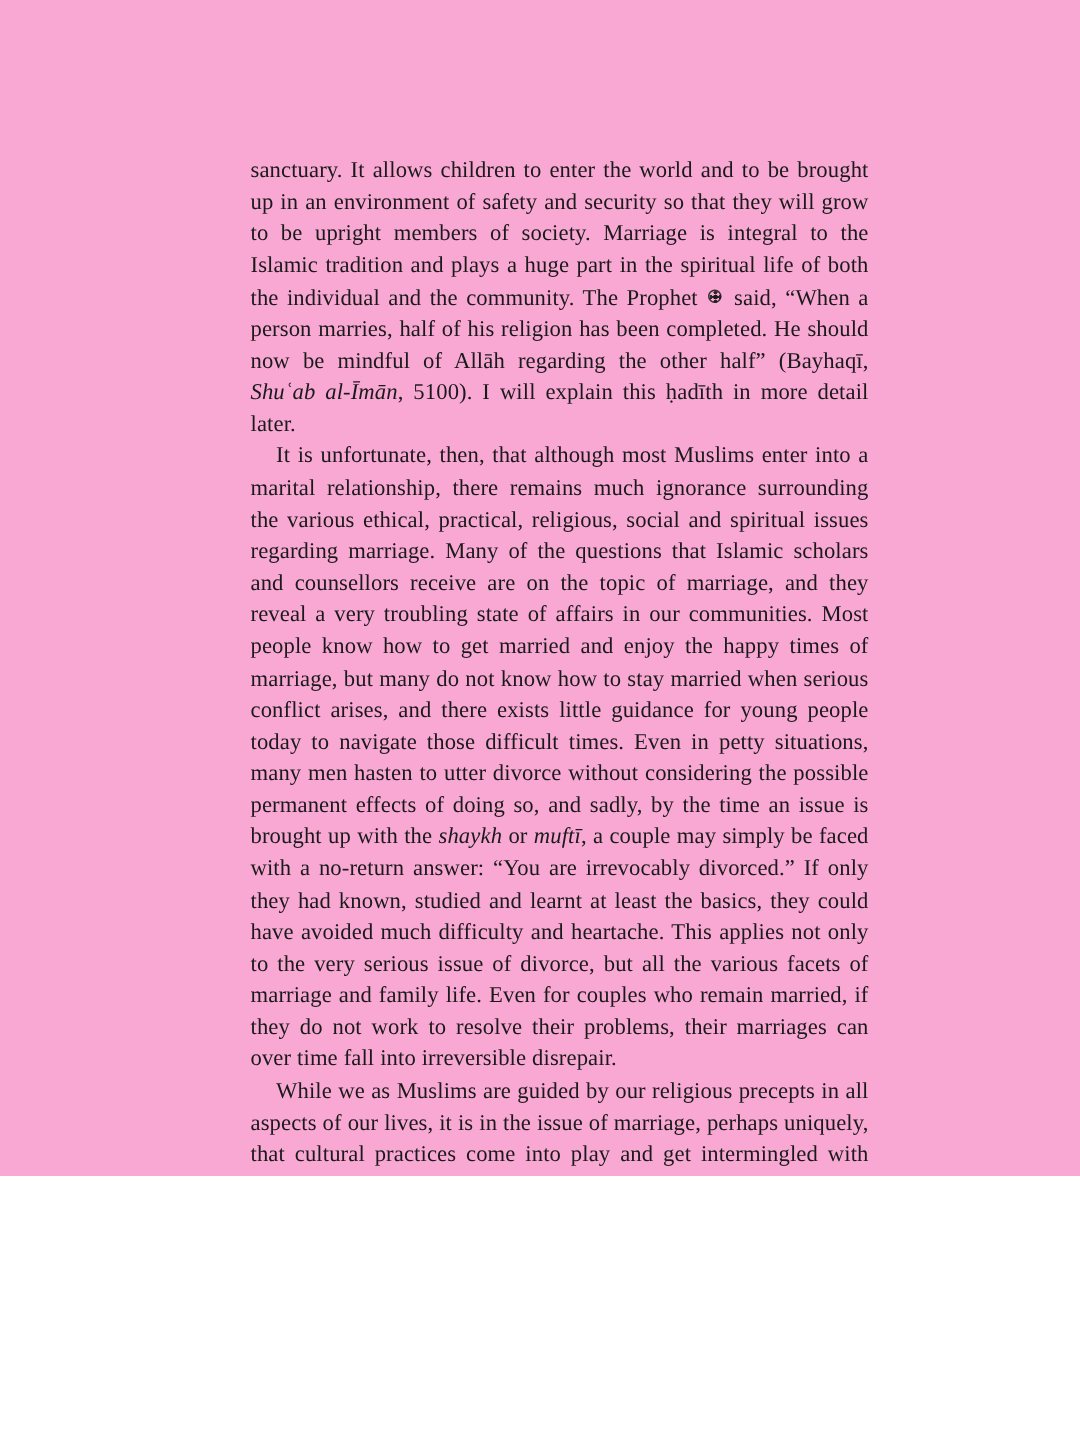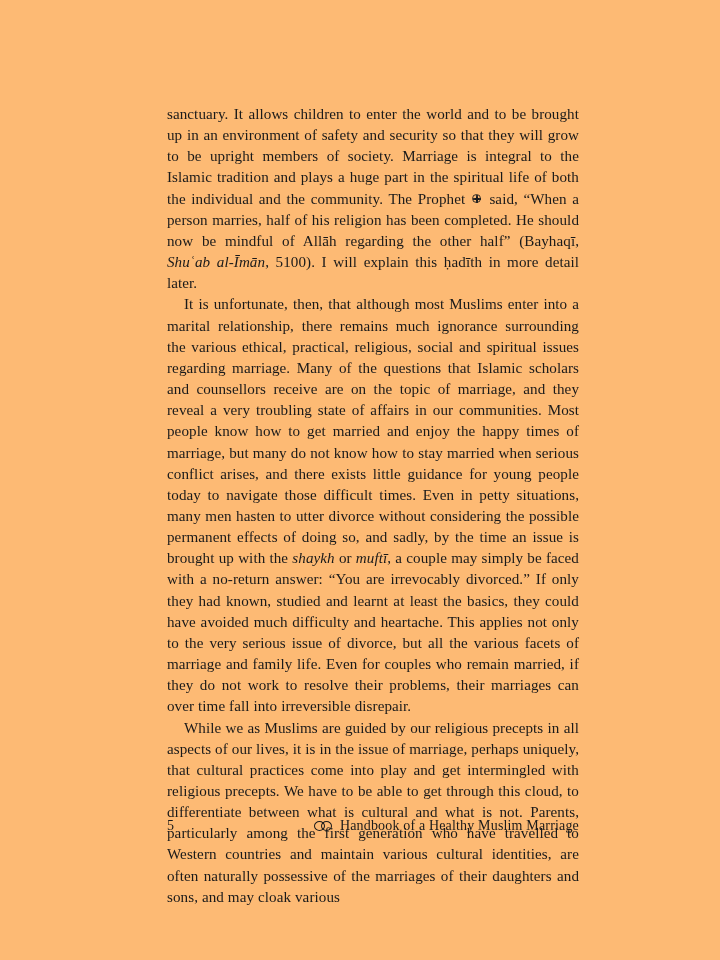--- a/index.html
+++ b/index.html
@@ -5,22 +5,22 @@
 <style>
   html, body {
     margin: 0;
     padding: 0;
     background: #ffffff;
   }
 
   .page {
     position: relative;
     width: 720px;
-    height: 960px;
-    background: #fdba74;
+    height: 784px;
+    background: #f9a8d4;
     overflow: hidden;
     box-sizing: border-box;
   }
 
   
   .textblock {
     position: absolute;
     left: 167px;
     top: 104px;
     width: 412px;

